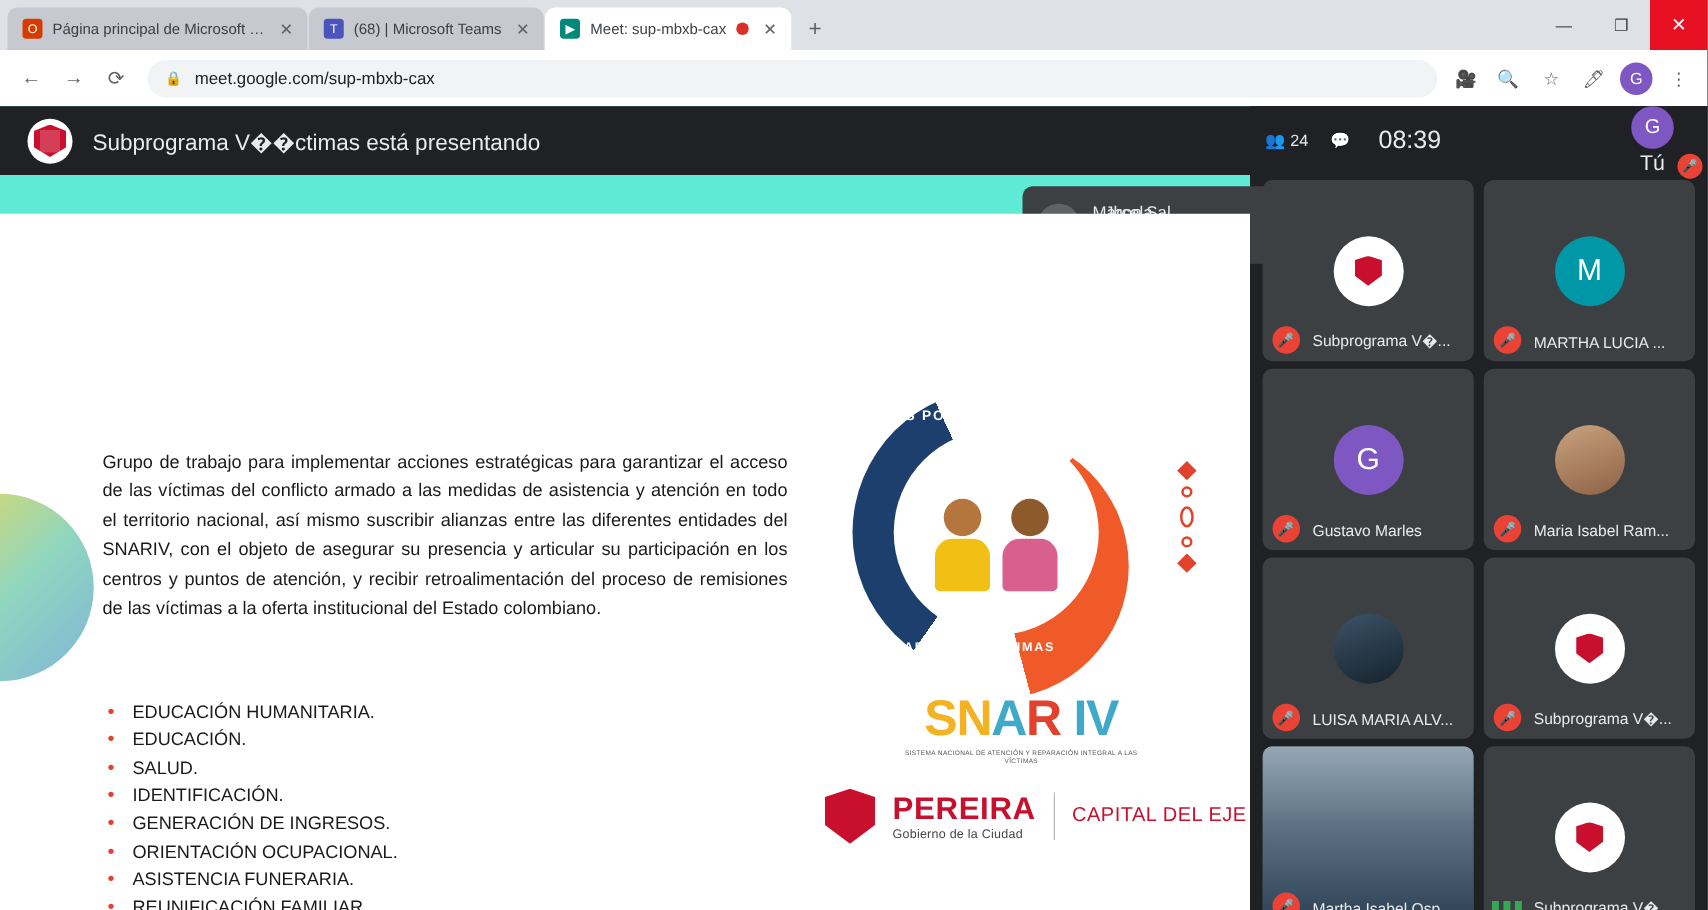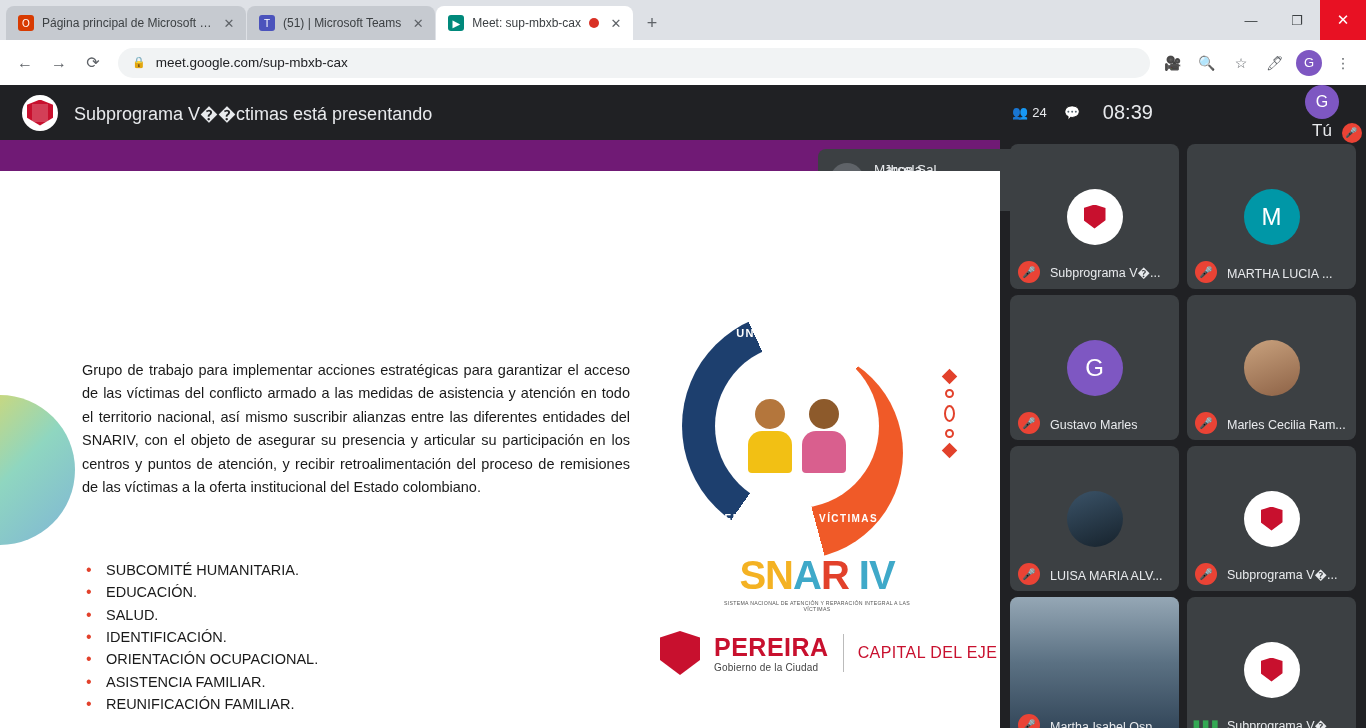--- a/index.html
+++ b/index.html
@@ -132,21 +132,21 @@
   
   .app {
     height: 643px;
     display: flex;
     background: #202124;
     position: relative;
   }
   .stage {
     flex: 1 1 auto;
     position: relative;
-    background: #701a75;
+    background: #5eead4;
   }
   .meet-header {
     height: 55px;
     display: flex;
     align-items: center;
     gap: 16px;
     padding-left: 22px;
     background: #202124;
     color: #e8eaed;
   }
@@ -265,21 +265,20 @@
   }
   .unidos .hole {
     position: absolute; left: 33px; top: 33px;
     width: 164px; height: 164px;
     border-radius: 50%;
     background: #fff;
   }
   .unidos .txt-top, .unidos .txt-bot {
     position: absolute;
     width: 100%;
-    text-align: center;
     color: #fff;
     font-size: 11px;
     font-weight: bold;
     letter-spacing: 1.4px;
   }
   .unidos .txt-top { top: 16px; }
   .unidos .txt-bot { bottom: 2px; font-size: 10px; color: #fff; }
   .kids {
     position: absolute; left: 56px; top: 82px;
     width: 118px; height: 80px;
@@ -448,21 +447,21 @@
   <div class="tabstrip">
 
     <div class="tab">
       <span class="favicon fav-office">O</span>
       <span class="tab-title">Página principal de Microsoft Offi</span>
       <span class="tab-close">✕</span>
     </div>
 
     <div class="tab">
       <span class="favicon fav-teams">T</span>
-      <span class="tab-title">(51) | Microsoft Teams</span>
+      <span class="tab-title">(68) | Microsoft Teams</span>
       <span class="tab-close">✕</span>
     </div>
 
     <div class="tab active">
       <span class="favicon fav-meet">▶</span>
       <span class="tab-title">Meet: sup-mbxb-cax</span>
       <span class="rec-dot"></span>
       <span class="tab-close">✕</span>
     </div>
 
@@ -513,26 +512,27 @@
         <div>y 13 más</div>
       </div>
     </div>
 
     <div class="slide">
       <div class="blob"></div>
 
       <div class="slide-p">Grupo de trabajo para implementar acciones estratégicas para garantizar el acceso de las víctimas del conflicto armado a las medidas de asistencia y atención en todo el territorio nacional, así mismo suscribir alianzas entre las diferentes entidades del SNARIV, con el objeto de asegurar su presencia y articular su participación en los centros y puntos de atención, y recibir retroalimentación del proceso de remisiones de las víctimas a la oferta institucional del Estado colombiano.</div>
 
       <ul class="bullets">
-        <li>SUBCOMITÉ HUMANITARIA.</li>
+        <li>EDUCACIÓN HUMANITARIA.</li>
         <li>EDUCACIÓN.</li>
         <li>SALUD.</li>
         <li>IDENTIFICACIÓN.</li>
+        <li>GENERACIÓN DE INGRESOS.</li>
         <li>ORIENTACIÓN OCUPACIONAL.</li>
-        <li>ASISTENCIA FAMILIAR.</li>
+        <li>ASISTENCIA FUNERARIA.</li>
         <li>REUNIFICACIÓN FAMILIAR.</li>
       </ul>
 
       <div class="logo-wrap">
         <div class="unidos">
           <div class="ring-top"></div>
           <div class="ring-bot"></div>
           <div class="hole"></div>
           <div class="txt-top">UNIDOS PODEMOS</div>
           <div class="kids">
@@ -610,21 +610,21 @@
 
       <div class="tile">
         <div class="circle-av" style="background:#7e57c2">G</div>
         <div class="mic">🎤</div>
         <div class="name">Gustavo Marles</div>
       </div>
 
       <div class="tile">
         <div class="circle-av" style="background:linear-gradient(160deg,#c9a27e,#8d6246)"></div>
         <div class="mic">🎤</div>
-        <div class="name">Marles Cecilia Ram...</div>
+        <div class="name">Maria Isabel Ram...</div>
       </div>
 
       <div class="tile">
         <div class="circle-av" style="background:linear-gradient(160deg,#3b5368,#16222c)"></div>
         <div class="mic">🎤</div>
         <div class="name">LUISA MARIA ALV...</div>
       </div>
 
       <div class="tile">
         <div class="av-pereira">

